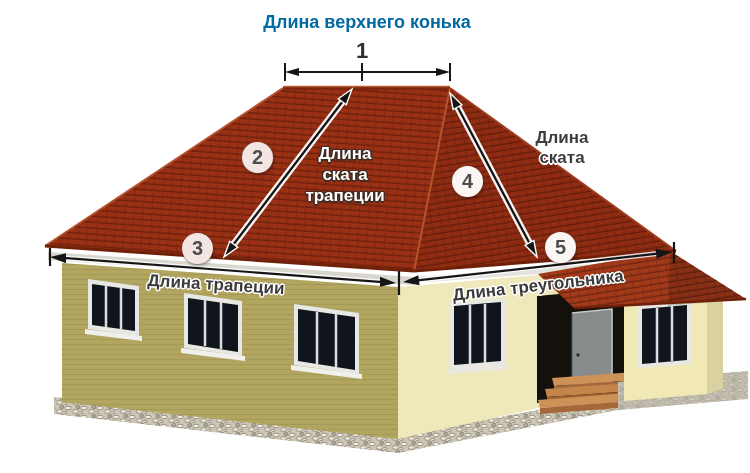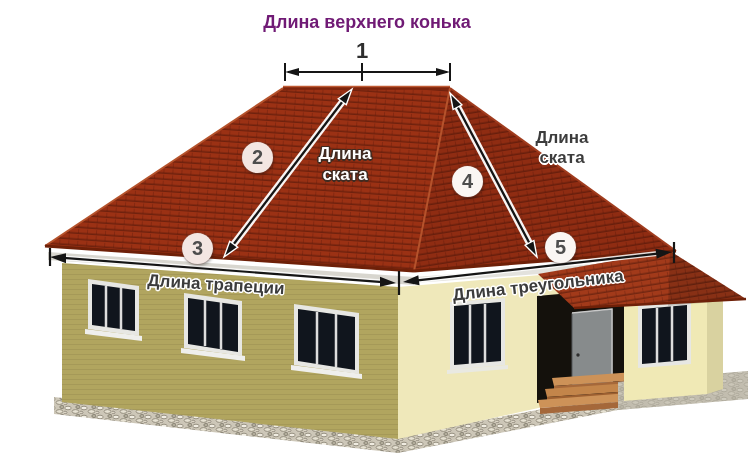--- a/index.html
+++ b/index.html
@@ -13,21 +13,21 @@
     color:#3c3c3c;
     text-shadow:-1.5px 0 #fff,1.5px 0 #fff,0 -1.5px #fff,0 1.5px #fff,
                 -1px -1px #fff,1px 1px #fff,-1px 1px #fff,1px -1px #fff;
   }
   .lbl-light{
     color:#ffffff;
     text-shadow:-1.5px 0 #402c22,1.5px 0 #402c22,0 -1.5px #402c22,0 1.5px #402c22,
                 -1px -1px #402c22,1px 1px #402c22,-1px 1px #402c22,1px -1px #402c22;
   }
   .title{position:absolute;top:12px;left:367px;transform:translateX(-50%);
-    font-weight:bold;font-size:18px;color:#701a75;white-space:nowrap;}
+    font-weight:bold;font-size:18px;color:#0369a1;white-space:nowrap;}
   .num1{position:absolute;top:38px;left:362px;transform:translateX(-50%);
     font-weight:bold;font-size:22px;color:#2e2e2e;}
   .marker{
     position:absolute;width:31px;height:31px;border-radius:50%;
     display:flex;align-items:center;justify-content:center;
     font-weight:bold;font-size:20px;color:#4d4d4d;
     background:#f3e6e2;
     box-shadow:0 0 0 1px rgba(120,80,70,.25),1px 2px 3px rgba(0,0,0,.3);
   }
   .marker.white{background:#faf6f3;}
@@ -198,20 +198,21 @@
   <div class="num1">1</div>
 
   <div class="marker m2">2</div>
   <div class="marker m3">3</div>
   <div class="marker white m4">4</div>
   <div class="marker white m5">5</div>
 
   <div class="lbl lbl-light lbl-trap-slope">
     <div>Длина</div>
     <div>ската</div>
+    <div>трапеции</div>
   </div>
 
   <div class="lbl lbl-dark lbl-tri-slope">
     <div>Длина</div>
     <div>ската</div>
   </div>
 
   <div class="lbl lbl-dark lbl-trap-base">Длина трапеции</div>
   <div class="lbl lbl-dark lbl-tri-base">Длина треугольника</div>
 

